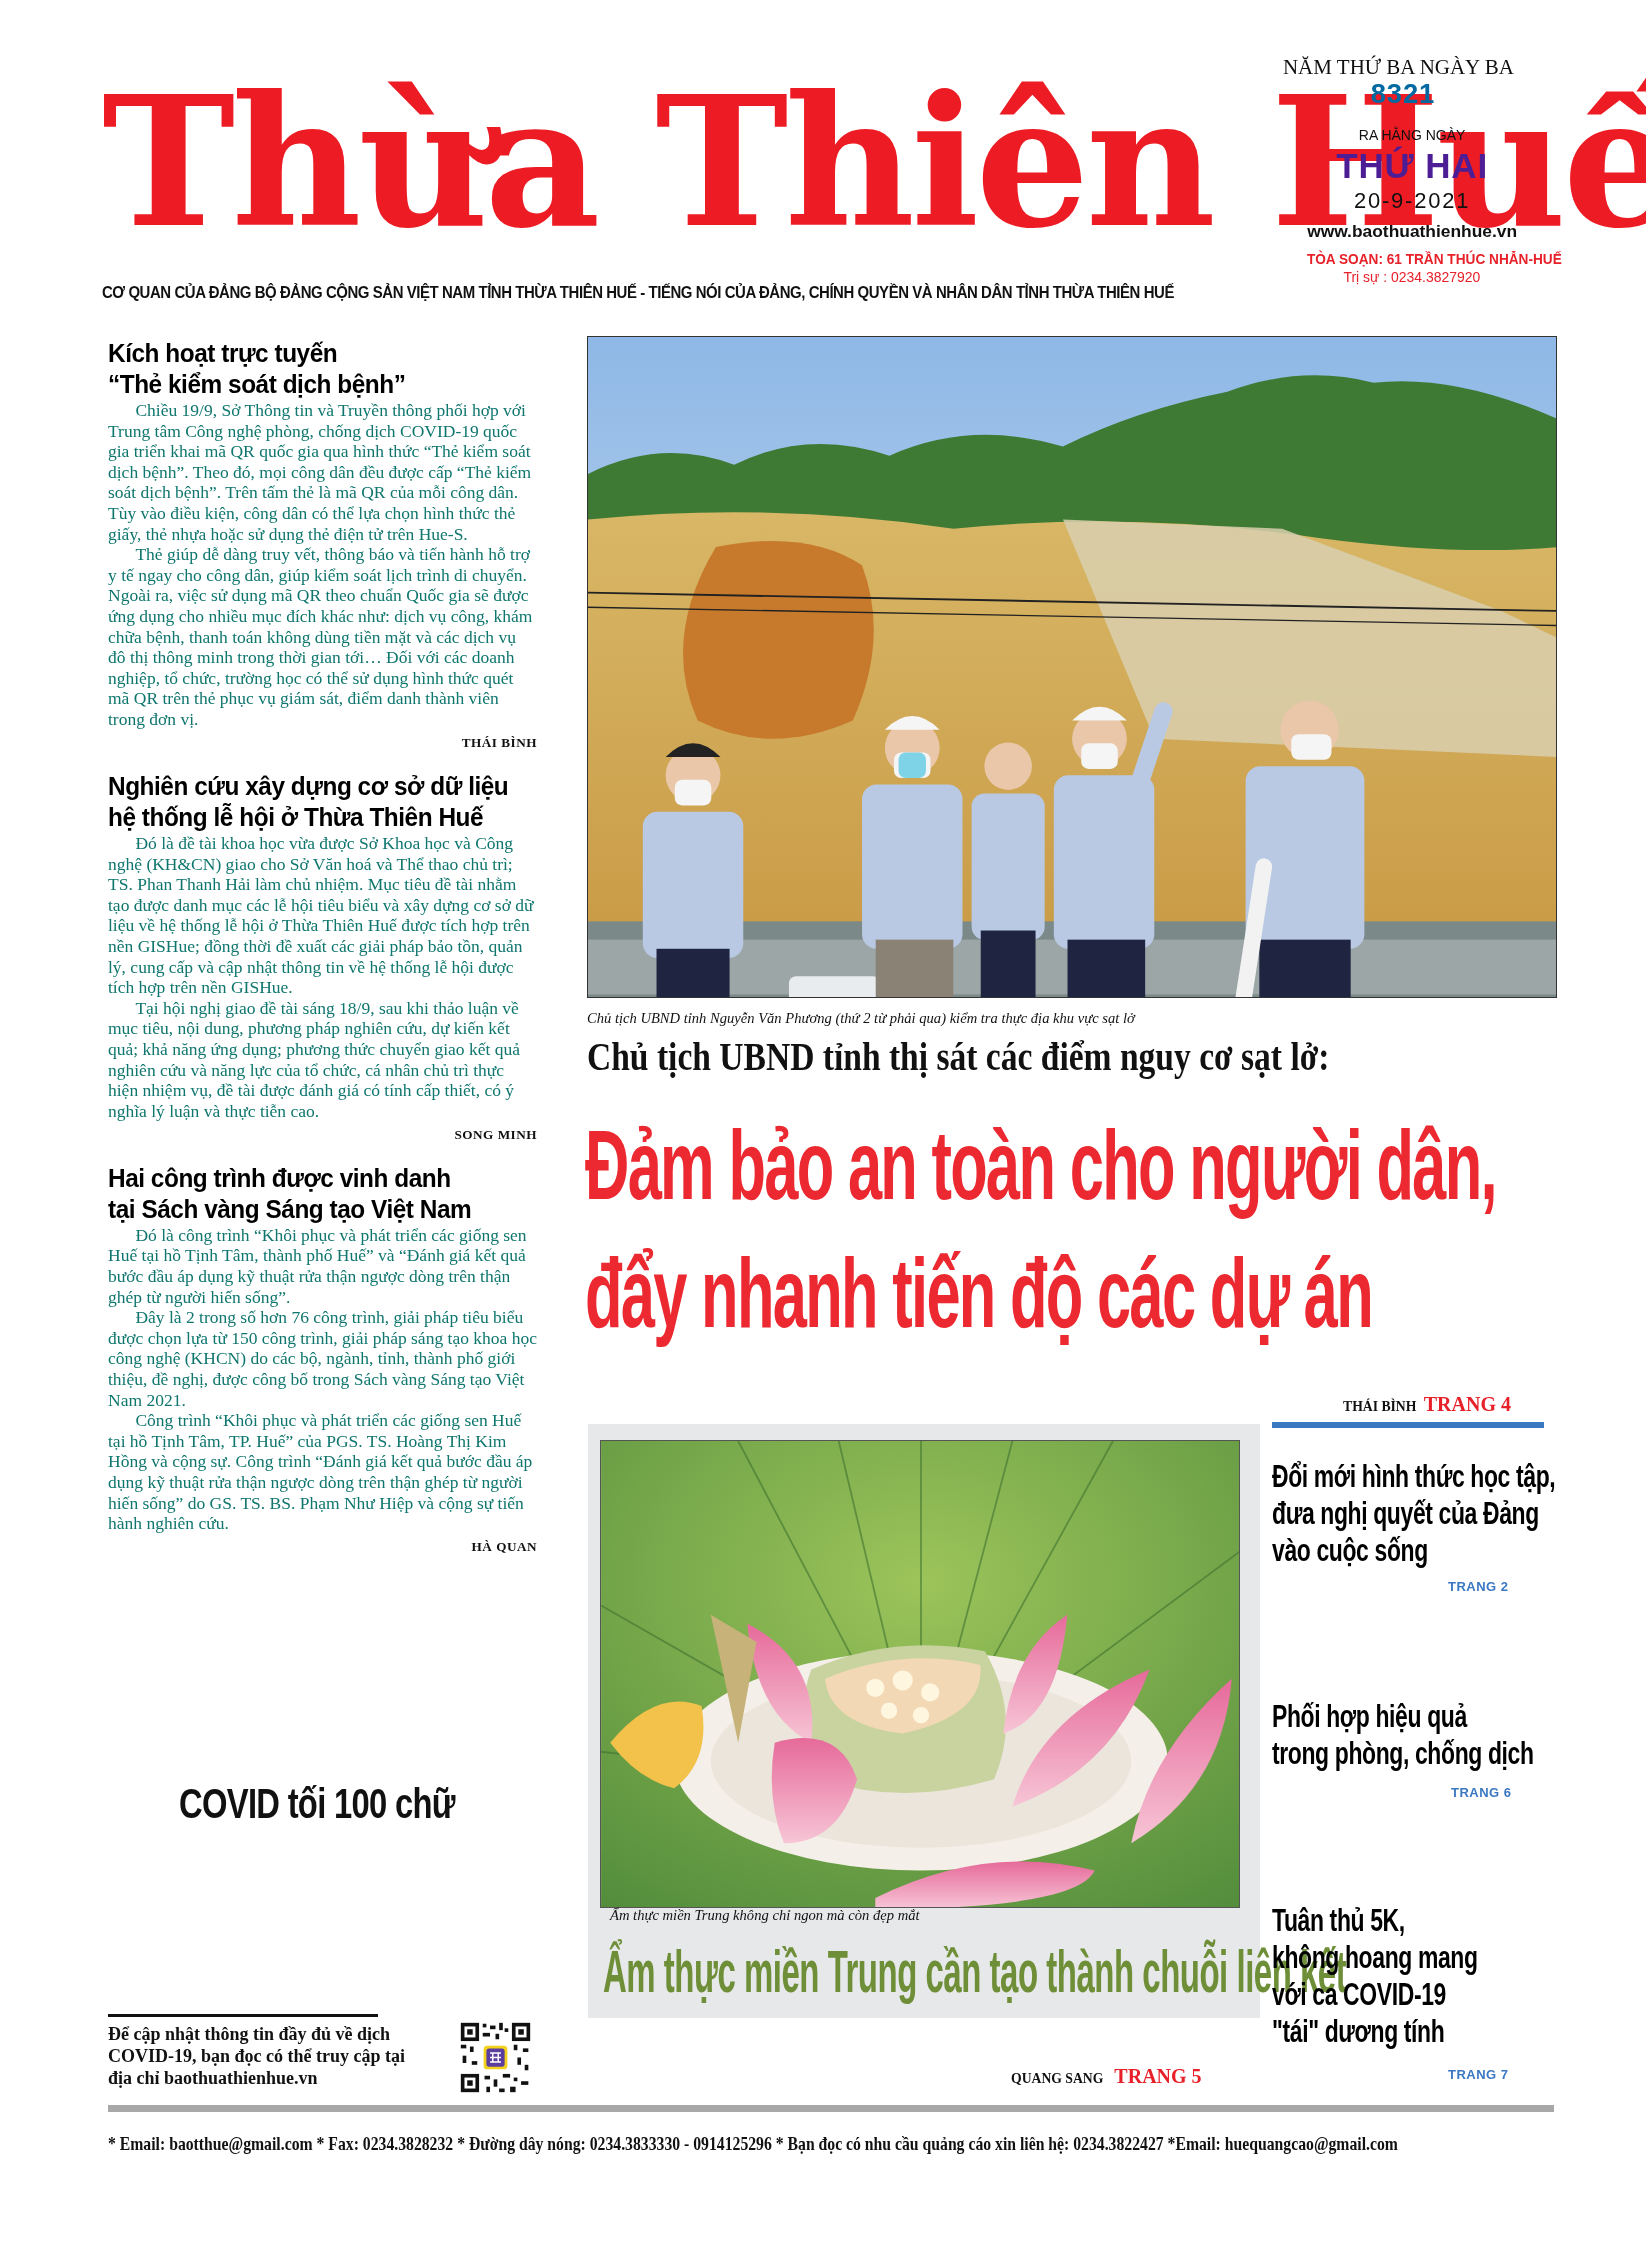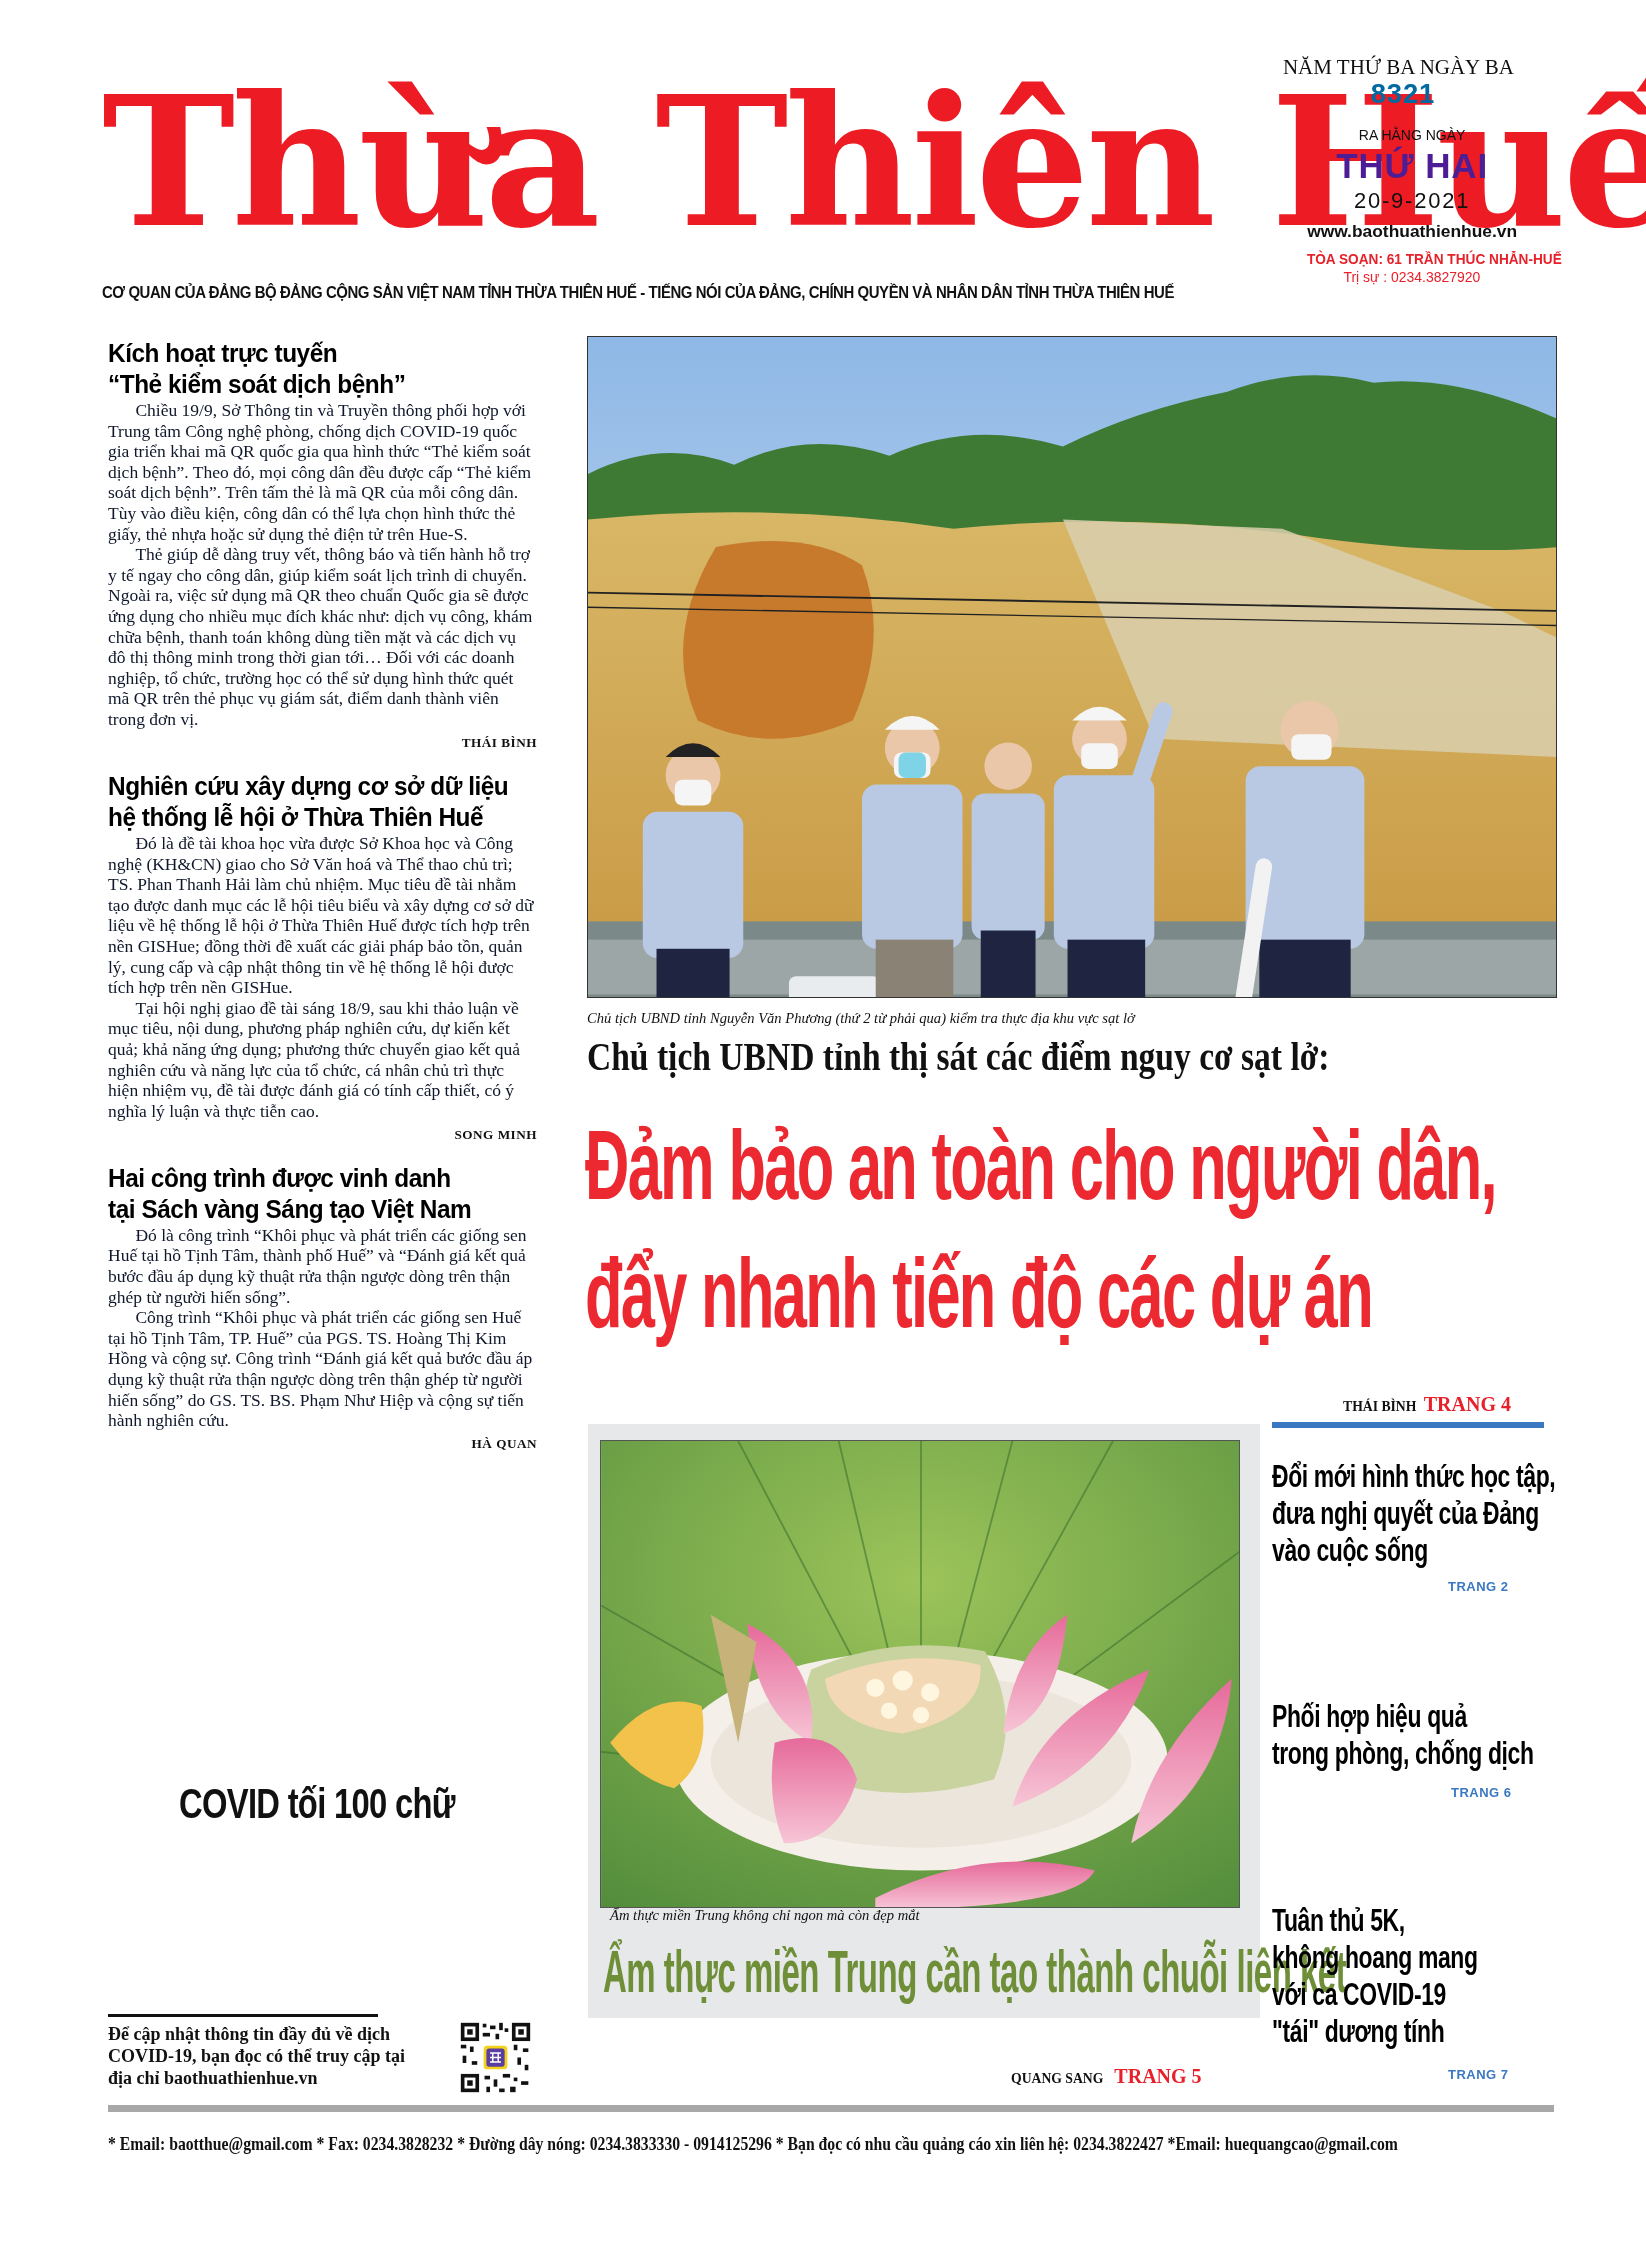--- a/index.html
+++ b/index.html
@@ -30,21 +30,21 @@
   .issue-phone { font-family: "Liberation Sans", sans-serif; font-size: 15.5px; color: #e8202a; margin-left: 18.3px; transform: scaleX(0.9); }
 
   
   .left-col { position: absolute; left: 108px; top: 338px; width: 429px; }
   .article { margin-bottom: 20px; }
   .article-title {
     font-family: "Liberation Sans", sans-serif; font-weight: bold; font-size: 26.5px; line-height: 31px;
     color: #000; letter-spacing: -0.5px; transform: scaleX(0.92); transform-origin: left center; white-space: nowrap;
   }
   .article-body p {
-    font-family: "Liberation Serif", serif; font-size: 17.5px; line-height: 20.6px; color: #0f172a;
+    font-family: "Liberation Serif", serif; font-size: 17.5px; line-height: 20.6px; color: #0f766e;
     text-indent: 27.4px; text-align: left;
   }
   .byline { font-family: "Liberation Serif", serif; font-weight: bold; font-size: 13.2px; text-align: right; margin-top: 5.5px; letter-spacing: 0.5px; }
 
   .covid-promo { position: absolute; left: 179px; top: 1780px; font-family: "Liberation Sans", sans-serif; font-weight: bold; font-size: 42px; transform: scaleX(0.78); transform-origin: left center; white-space: nowrap; letter-spacing: -0.9px; }
   .covid-rule { position: absolute; left: 108px; top: 2014px; width: 270px; height: 2.7px; background: #111; }
   .covid-note { position: absolute; left: 108px; top: 2023px; width: 311px; font-family: "Liberation Serif", serif; font-weight: bold; font-size: 18px; line-height: 22px; }
   .qr { position: absolute; left: 459px; top: 2021px; width: 73px; height: 73px; }
 
   
@@ -112,20 +112,21 @@
       <p>Tại hội nghị giao đề tài sáng 18/9, sau khi thảo luận về mục tiêu, nội dung, phương pháp nghiên cứu, dự kiến kết quả; khả năng ứng dụng; phương thức chuyển giao kết quả nghiên cứu và năng lực của tổ chức, cá nhân chủ trì thực hiện nhiệm vụ, đề tài được đánh giá có tính cấp thiết, có ý nghĩa lý luận và thực tiễn cao.</p>
     </div>
     <div class="byline">SONG MINH</div>
   </div>
 
   <div class="article">
     <div class="article-title">Hai công trình được vinh danh</div>
     <div class="article-title">tại Sách vàng Sáng tạo Việt Nam</div>
     <div class="article-body">
       <p>Đó là công trình “Khôi phục và phát triển các giống sen Huế tại hồ Tịnh Tâm, thành phố Huế” và “Đánh giá kết quả bước đầu áp dụng kỹ thuật rửa thận ngược dòng trên thận ghép từ người hiến sống”.</p>
+      <p>Đây là 2 trong số hơn 76 công trình, giải pháp tiêu biểu được chọn lựa từ 150 công trình, giải pháp sáng tạo khoa học công nghệ (KHCN) do các bộ, ngành, tỉnh, thành phố giới thiệu, đề nghị, được công bố trong Sách vàng Sáng tạo Việt Nam 2021.</p>
       <p>Công trình “Khôi phục và phát triển các giống sen Huế tại hồ Tịnh Tâm, TP. Huế” của PGS. TS. Hoàng Thị Kim Hồng và cộng sự. Công trình “Đánh giá kết quả bước đầu áp dụng kỹ thuật rửa thận ngược dòng trên thận ghép từ người hiến sống” do GS. TS. BS. Phạm Như Hiệp và cộng sự tiến hành nghiên cứu.</p>
     </div>
     <div class="byline">HÀ QUAN</div>
   </div>
 </div>
 
 <div class="covid-promo">COVID tối 100 chữ</div>
 <div class="covid-rule"></div>
 <div class="covid-note">Để cập nhật thông tin đầy đủ về dịch COVID-19, bạn đọc có thể truy cập tại địa chỉ baothuathienhue.vn</div>
 <div class="qr">

